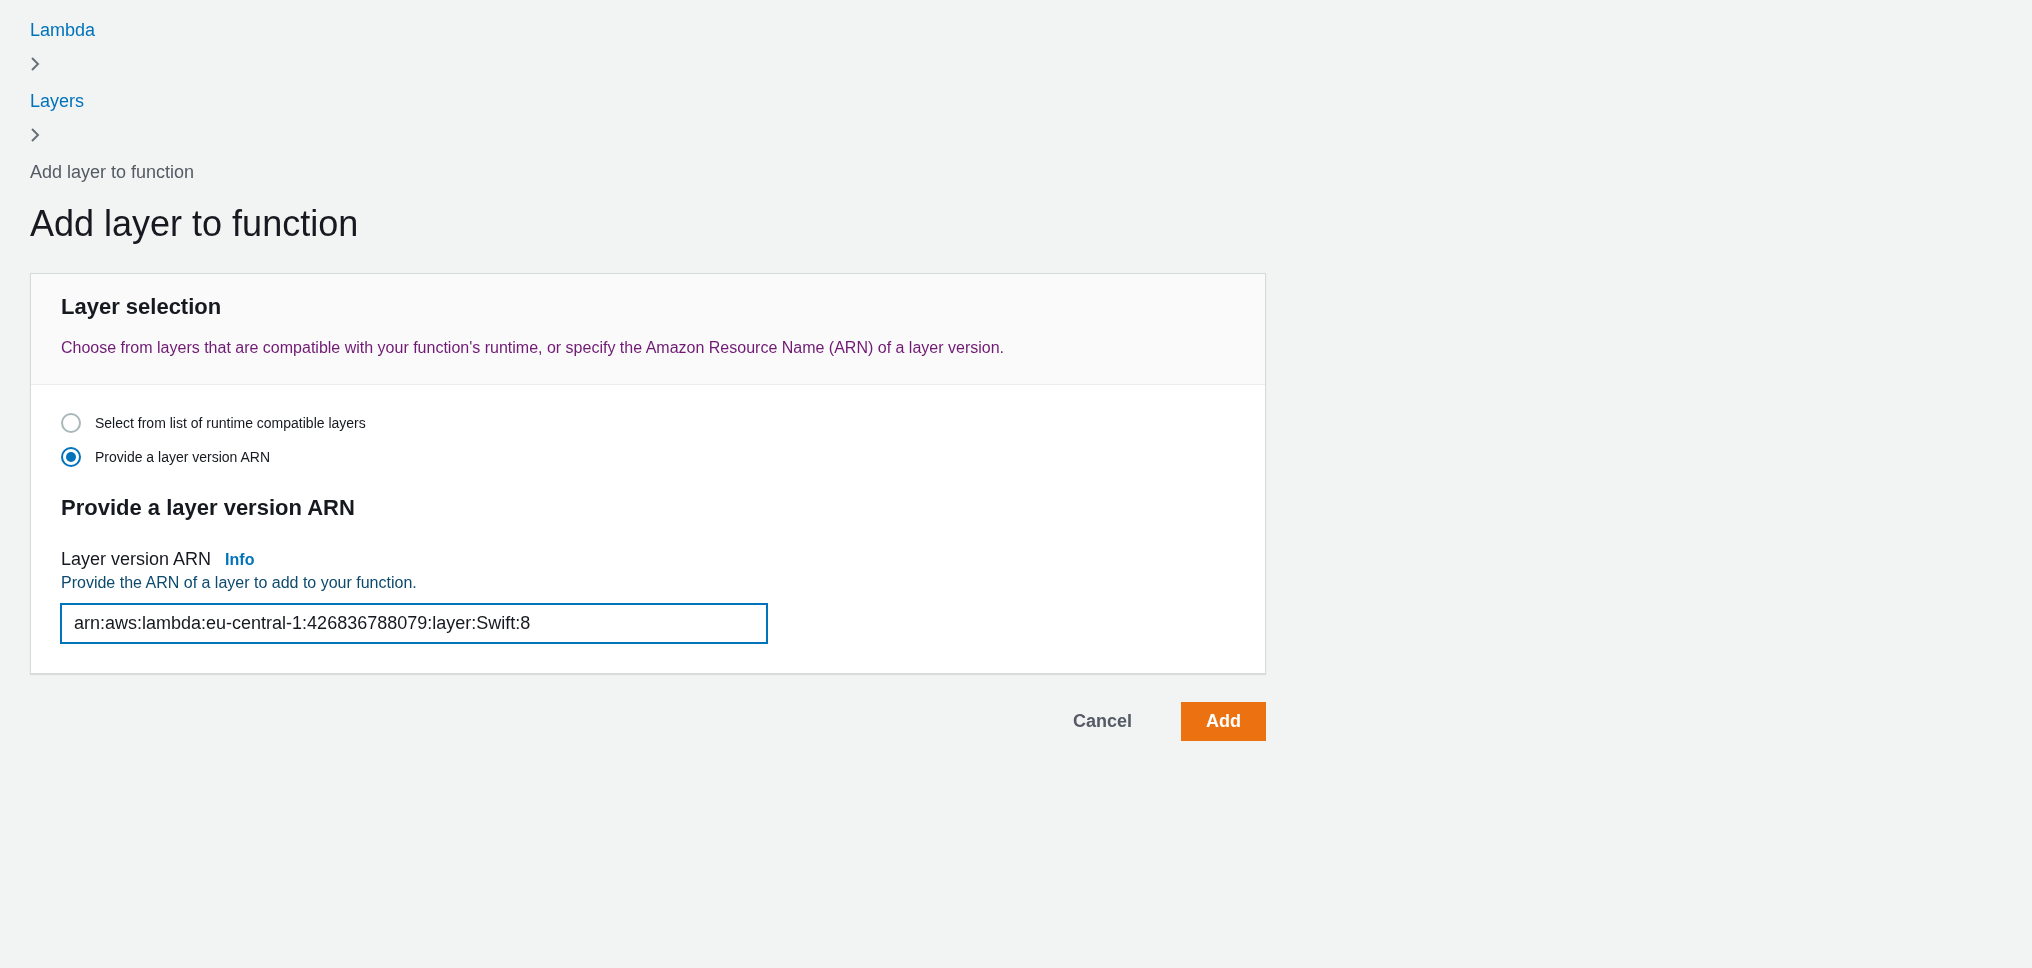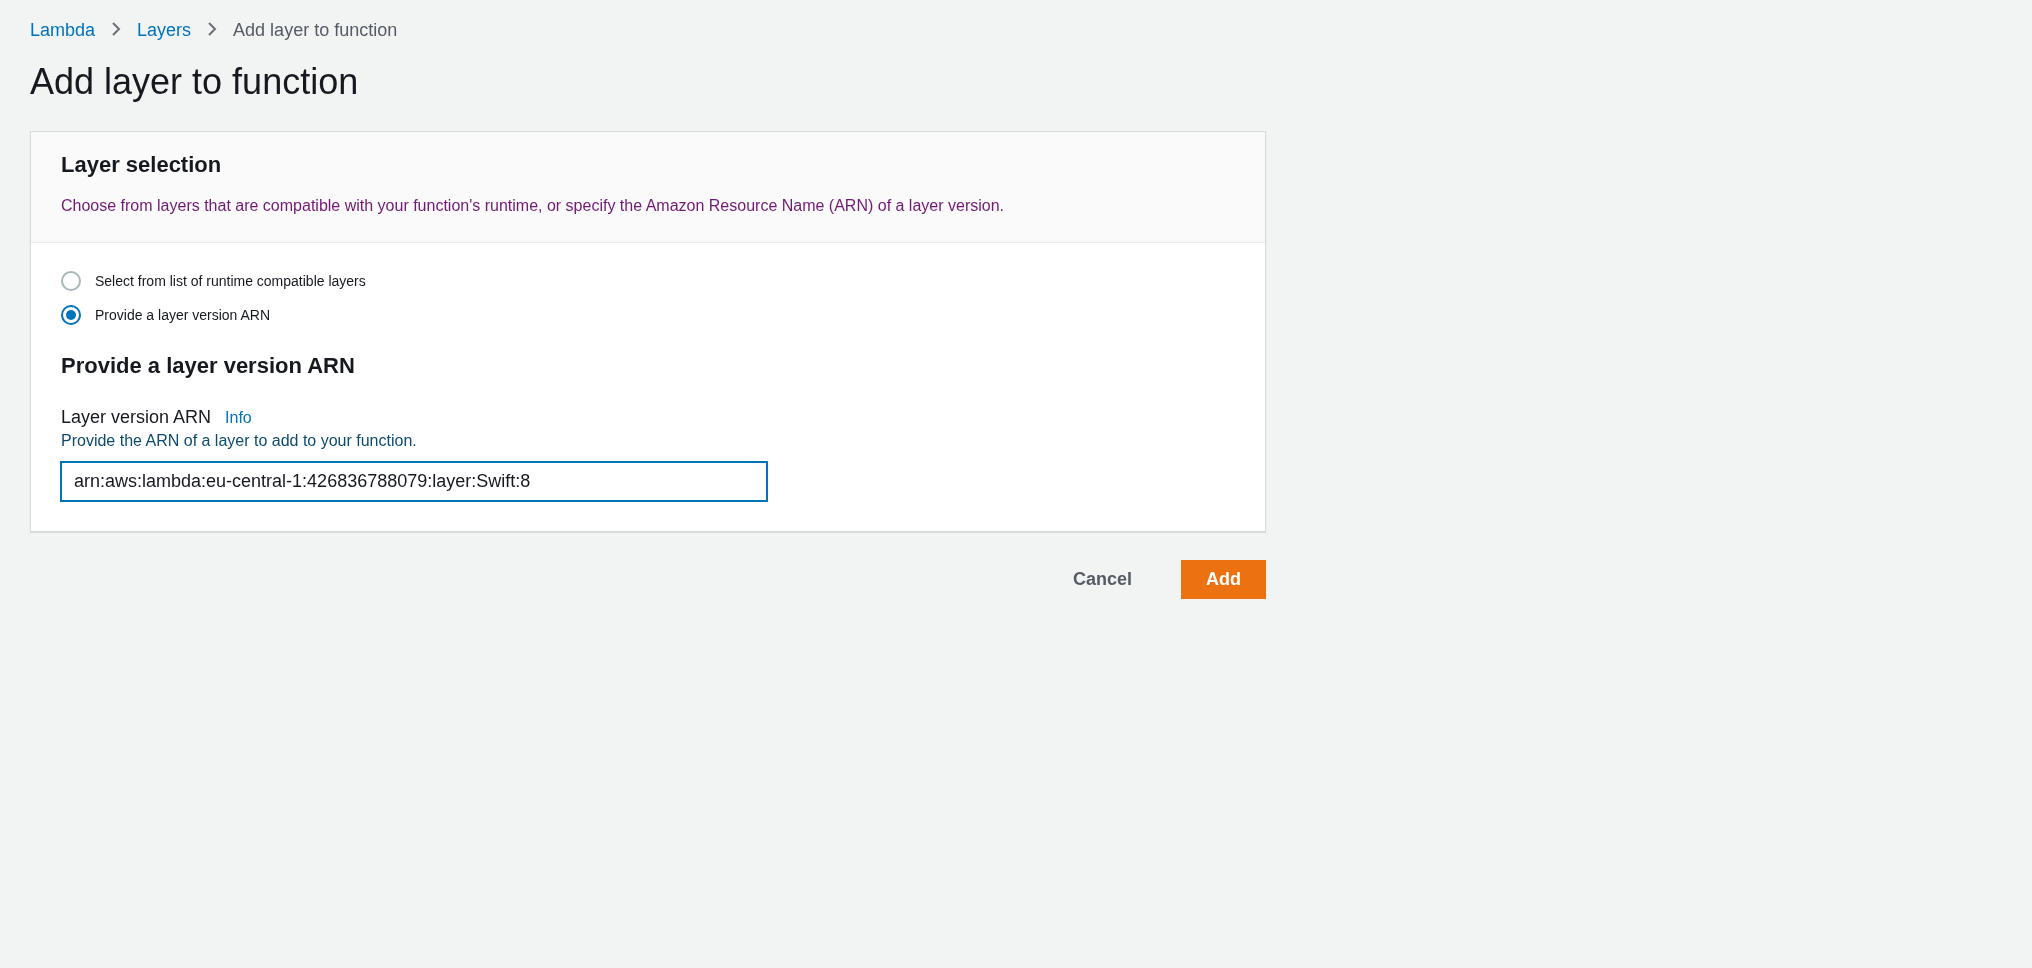--- a/index.html
+++ b/index.html
@@ -9,24 +9,24 @@
     }
     body {
       font-family: "Amazon Ember", "Helvetica Neue", Arial, sans-serif;
       background: #f2f3f3;
       color: #16191f;
       font-size: 14px;
       padding: 20px 30px;
     }
     .breadcrumb {
       display: flex;
-      align-items: center;
       gap: 16px;
       margin-bottom: 20px;
       font-size: 18px;
+      flex-direction: column;
     }
     .breadcrumb-link {
       color: #0073bb;
       text-decoration: none;
       cursor: pointer;
     }
     .breadcrumb-sep {
       color: #687078;
       font-size: 16px;
     }
@@ -110,21 +110,21 @@
       gap: 14px;
       margin-bottom: 4px;
     }
     .field-label {
       font-size: 18px;
       color: #16191f;
     }
     .info-link {
       color: #0073bb;
       font-size: 16px;
-      font-weight: 400;
+      font-weight: 700;
       cursor: pointer;
     }
     .field-hint {
       font-size: 16px;
       color: #0c4a6e;
       margin-bottom: 12px;
     }
     .text-input {
       width: 706px;
       max-width: 100%;

